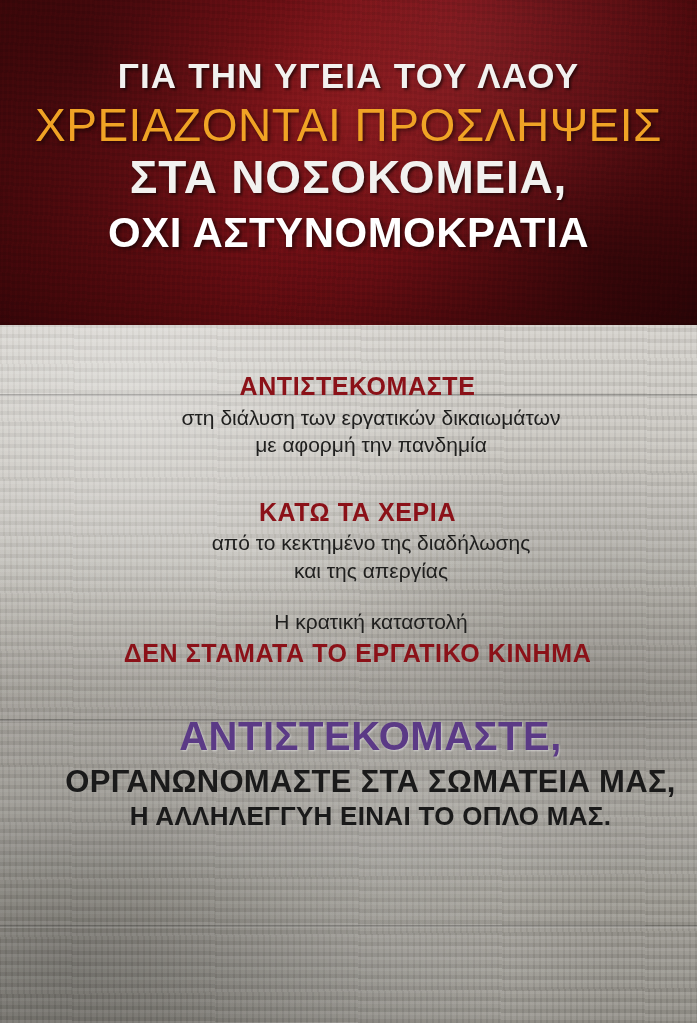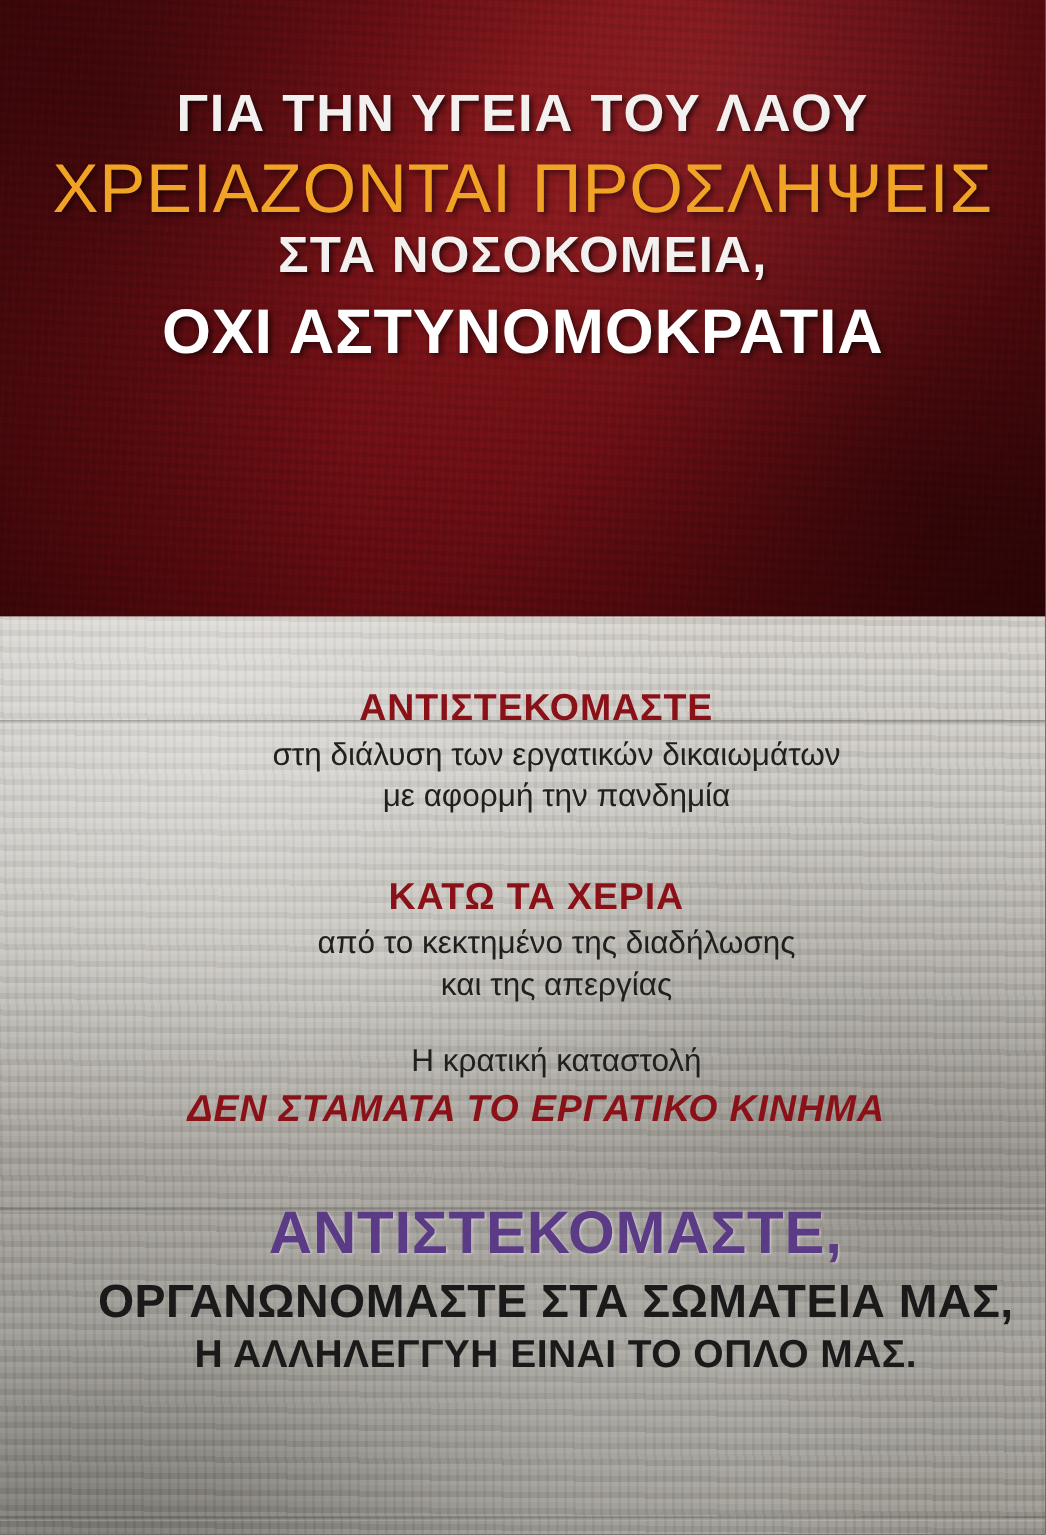--- a/index.html
+++ b/index.html
@@ -15,21 +15,21 @@
     width: 697px;
     height: 1023px;
     overflow: hidden;
     background: #b9b6b0;
   }
 
   
   .banner {
     position: relative;
     width: 100%;
-    height: 411px;
+    height: 325px;
     box-sizing: border-box;
     background:
       radial-gradient(ellipse at 50% 35%, rgba(170,30,35,0.95) 0%, rgba(130,18,24,0.97) 45%, rgba(88,10,14,1) 78%, rgba(60,6,9,1) 100%),
       linear-gradient(180deg, #5e0a0e 0%, #8c1219 30%, #9c151c 55%, #5c090d 100%);
     overflow: hidden;
   }
   .banner::before {
     content: "";
     position: absolute;
     inset: 0;
@@ -66,21 +66,21 @@
   .b-line2 {
     font-size: 46px;
     font-weight: normal;
     letter-spacing: 0.5px;
     color: #f0a325;
     margin-top: 6px;
     text-shadow: 2px 2px 4px rgba(0,0,0,0.55);
     line-height: 1.05;
   }
   .b-line3 {
-    font-size: 34px;
+    font-size: 46px;
     font-weight: bold;
     letter-spacing: 0.8px;
     color: #f2f1ef;
     margin-top: 4px;
     text-shadow: 2px 2px 3px rgba(0,0,0,0.55);
     line-height: 1.05;
   }
   .b-line4 {
     font-size: 42px;
     font-weight: bold;
@@ -221,21 +221,21 @@
       <div>
         <div class="m-head">ΚΑΤΩ ΤΑ ΧΕΡΙΑ</div>
         <div class="m-sub" style="white-space: pre-line;">από το κεκτημένο της διαδήλωσης
 και της απεργίας</div>
       </div>
 
       <div class="gap"></div>
 
       <div>
         <div class="m-sub">Η κρατική καταστολή</div>
-        <div class="m-head" style="margin-top:4px;font-style:italic;">ΔΕΝ ΣΤΑΜΑΤΑ ΤΟ ΕΡΓΑΤΙΚΟ ΚΙΝΗΜΑ</div>
+        <div class="m-head" style="margin-top:4px;">ΔΕΝ ΣΤΑΜΑΤΑ ΤΟ ΕΡΓΑΤΙΚΟ ΚΙΝΗΜΑ</div>
       </div>
 
     </div>
 
     <div class="bottom-block">
       <div class="bb-line1">ΑΝΤΙΣΤΕΚΟΜΑΣΤΕ,</div>
       <div class="bb-line2">ΟΡΓΑΝΩΝΟΜΑΣΤΕ ΣΤΑ ΣΩΜΑΤΕΙΑ ΜΑΣ,</div>
       <div class="bb-line3">Η ΑΛΛΗΛΕΓΓΥΗ ΕΙΝΑΙ ΤΟ ΟΠΛΟ ΜΑΣ.</div>
     </div>
 

